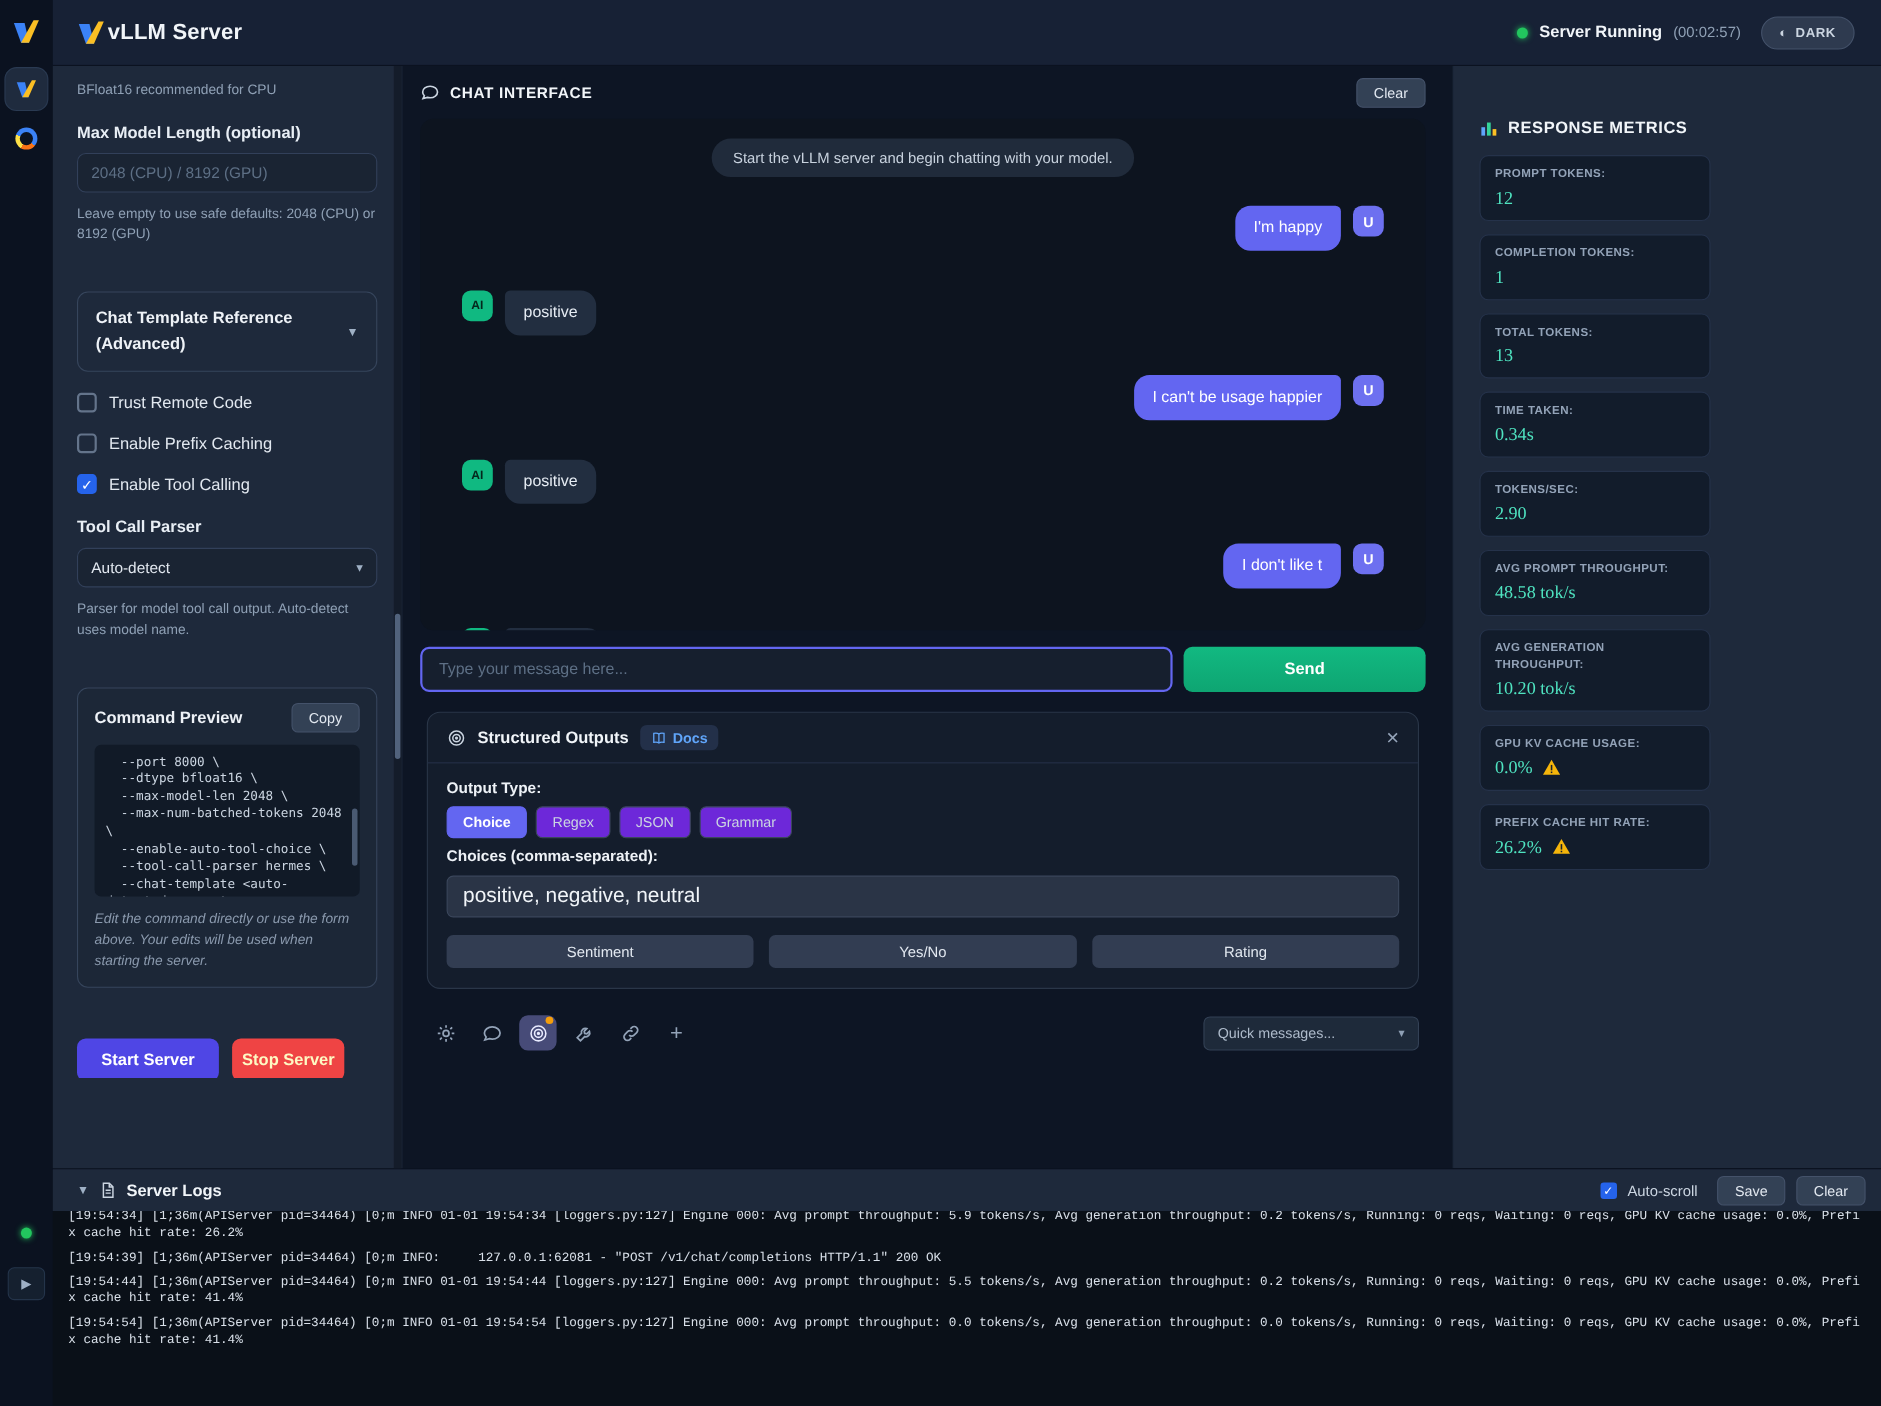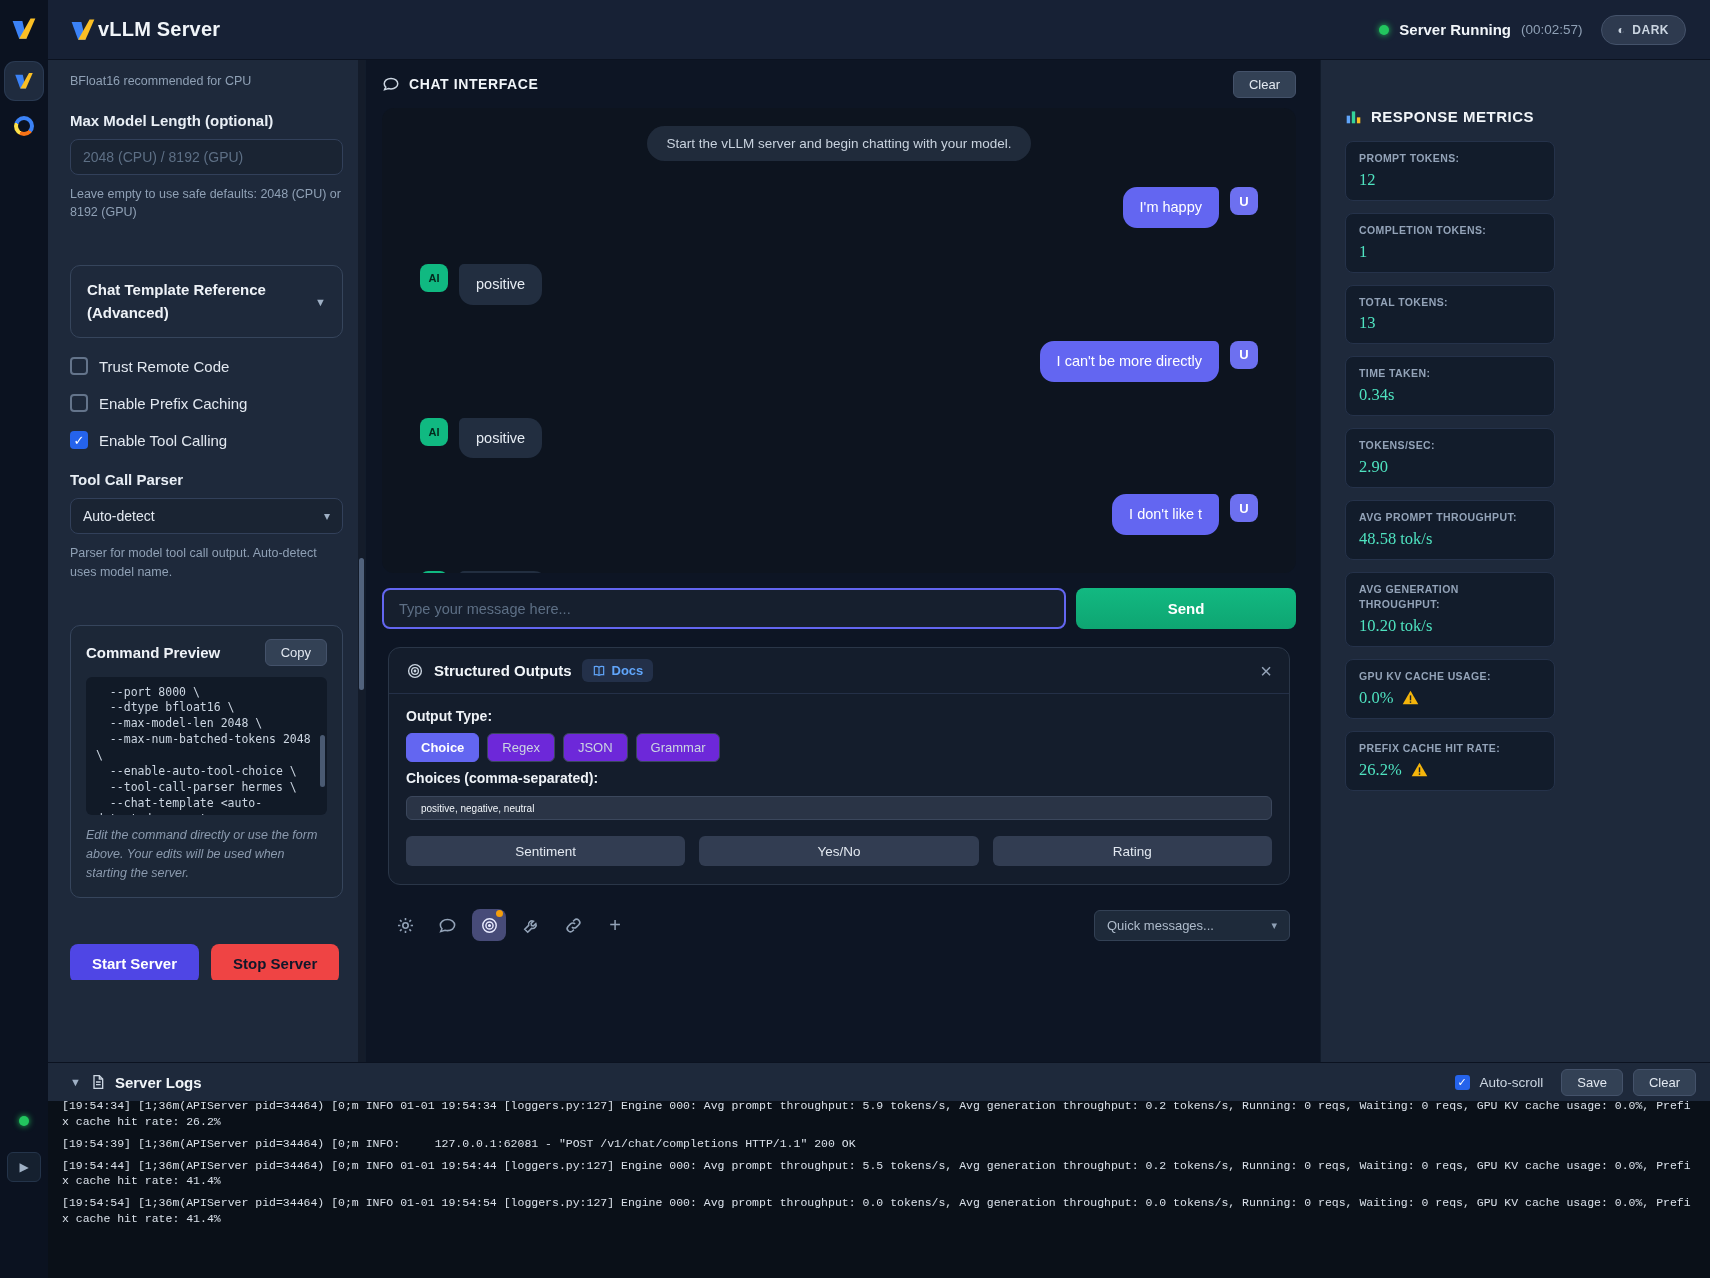--- a/index.html
+++ b/index.html
@@ -50,21 +50,21 @@
   .select-box .c { color:#9fb0c5; font-size:12px; }
   .cmd-card { margin-top:44px; border:1px solid #36455c; border-radius:10px; padding:13px 15px; background:#1c2737; }
   .cmd-head { display:flex; align-items:center; justify-content:space-between; }
   .cmd-title { color:#eef2f7; font-weight:bold; font-size:15px; }
   .small-btn { background:#334155; border:1px solid #44526a; color:#e2e8f0; font-size:13px; border-radius:6px; padding:5px 15px; cursor:pointer; }
   .cmd-code { position:relative; margin-top:11px; background:#111a27; border-radius:6px; height:138px; overflow:hidden; padding:8px 14px 8px 10px; font-family:"DejaVu Sans Mono", monospace; font-size:11.5px; color:#cbd5e1; line-height:1.38; white-space:pre-wrap; word-break:break-word; }
   .cmd-thumb { position:absolute; right:2px; top:58px; width:5px; height:52px; border-radius:3px; background:#4a5a72; }
   .cmd-help { margin-top:11px; color:#8b9aae; font-size:12.5px; line-height:1.55; font-style:italic; }
   .server-btns { display:flex; gap:12px; margin-top:46px; }
   .btn-start { background:#4f46e5; color:#fff; font-weight:bold; font-size:15px; border:none; border-radius:8px; padding:11px 22px; cursor:pointer; }
-  .btn-stop { background:#ef4444; color:#0f172a; font-weight:bold; font-size:15px; border:none; border-radius:8px; padding:11px 22px; cursor:pointer; }
+  .btn-stop { background:#ef4444; color:#fef9c3; font-weight:bold; font-size:15px; border:none; border-radius:8px; padding:11px 9px; cursor:pointer; }
   .lp-scroll { position:absolute; top:0; right:0; width:7px; height:100%; background:#141c2a; }
   .lp-thumb { position:absolute; top:498px; right:1px; width:5px; height:132px; background:#51627c; border-radius:3px; }
 
   
   .center { flex:1; display:flex; flex-direction:column; padding:0 24px 0 16px; min-width:0; }
   .chat-head { height:48px; display:flex; align-items:center; justify-content:space-between; }
   .chat-head-left { display:flex; align-items:center; gap:9px; color:#cbd5e1; }
   .chat-title { color:#f1f5f9; font-weight:bold; font-size:14px; letter-spacing:.6px; }
   .chat-box { background:#0d141f; border-radius:12px; height:465px; padding:18px 38px 10px 38px; overflow:hidden; }
   .notice { width:fit-content; margin:0 auto 26px auto; background:#202b3b; color:#c8d2de; font-size:13.5px; padding:10px 19px; border-radius:999px; }
@@ -85,21 +85,21 @@
   .so-head { display:flex; align-items:center; gap:10px; padding:11px 17px; border-bottom:1px solid #243048; }
   .so-title { color:#f1f5f9; font-weight:bold; font-size:15px; }
   .docs-badge { display:flex; align-items:center; gap:6px; background:#233049; border-radius:6px; padding:4px 10px; cursor:pointer; }
   .docs-badge span { color:#60a5fa; font-size:13px; font-weight:bold; }
   .so-close { margin-left:auto; color:#94a3b8; font-size:20px; background:none; border:none; cursor:pointer; line-height:1; }
   .so-body { padding:6px 17px 0 17px; }
   .so-label { color:#eef2f7; font-weight:bold; font-size:14px; margin-top:8px; }
   .type-row { display:flex; gap:8px; margin-top:9px; }
   .type-btn { background:#6d28d9; border:1px solid #3b475c; color:#cbd5e1; font-size:13px; border-radius:6px; padding:6px 14px; cursor:pointer; }
   .type-btn.active { background:#6366f1; border-color:#6366f1; color:#fff; font-weight:bold; }
-  .choices-input { margin-top:10px; width:100%; height:24px; background:#2a3446; border:1px solid #3b475c; border-radius:6px; padding:0 14px; color:#f1f5f9; font-size:10px; font-family:"Liberation Sans",sans-serif; }
+  .choices-input { margin-top:10px; width:100%; height:38px; background:#2a3446; border:1px solid #3b475c; border-radius:6px; padding:0 14px; color:#f1f5f9; font-size:19px; font-family:"Liberation Sans",sans-serif; }
   .preset-row { display:flex; gap:14px; margin-top:16px; }
   .preset-btn { flex:1; background:#323d52; border:none; border-radius:6px; height:30px; color:#e2e8f0; font-size:13.5px; cursor:pointer; }
 
   .chat-toolbar { display:flex; align-items:center; margin-top:24px; padding:0 6px; }
   .tool-icons { display:flex; align-items:center; gap:8px; }
   .tool-btn { width:34px; height:32px; border-radius:8px; background:transparent; border:none; color:#93a3b8; display:flex; align-items:center; justify-content:center; cursor:pointer; position:relative; }
   .tool-btn.active { background:#474b78; color:#e9ebff; }
   .notif-dot { position:absolute; top:1px; right:3px; width:7px; height:7px; border-radius:50%; background:#f59e0b; }
   .quick-select { margin-left:auto; background:#1e2a3a; border:1px solid #334155; border-radius:6px; padding:7px 12px; width:196px; display:flex; align-items:center; justify-content:space-between; color:#aebbcb; font-size:13px; cursor:pointer; }
   .quick-select .c { color:#8fa0b5; font-size:11px; }
@@ -257,21 +257,21 @@
 
           <div class="msg-row user">
             <div class="bubble user-bubble">I'm happy</div>
             <div class="avatar u-avatar">U</div>
           </div>
           <div class="msg-row ai">
             <div class="avatar ai-avatar">AI</div>
             <div class="bubble ai-bubble">positive</div>
           </div>
           <div class="msg-row user">
-            <div class="bubble user-bubble">I can't be more directly</div>
+            <div class="bubble user-bubble">I can't be usage happier</div>
             <div class="avatar u-avatar">U</div>
           </div>
           <div class="msg-row ai">
             <div class="avatar ai-avatar">AI</div>
             <div class="bubble ai-bubble">positive</div>
           </div>
           <div class="msg-row user">
             <div class="bubble user-bubble">I don't like t</div>
             <div class="avatar u-avatar">U</div>
           </div>

